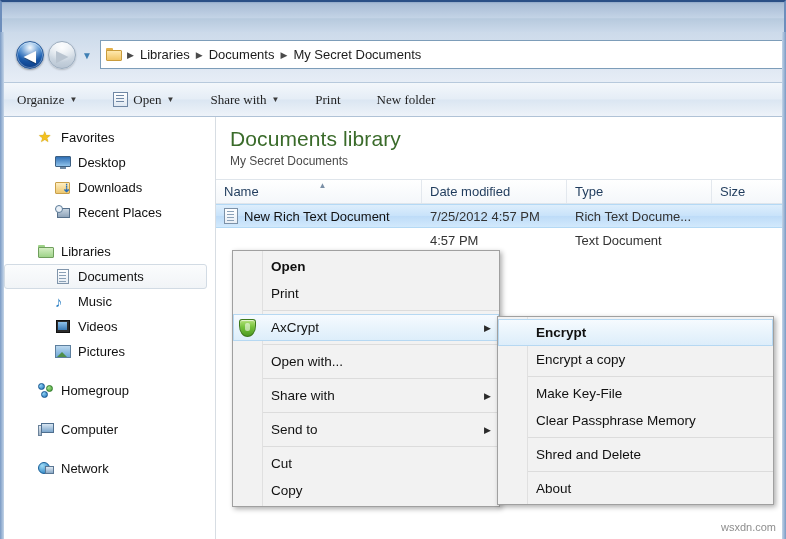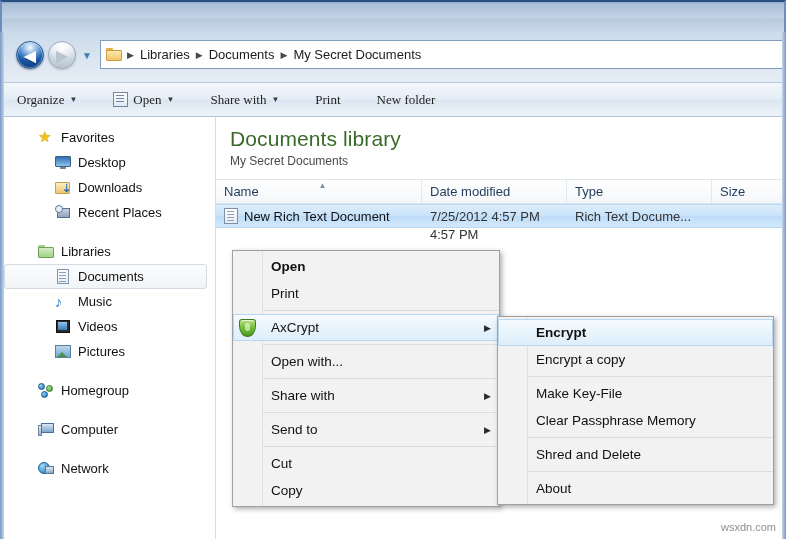--- a/index.html
+++ b/index.html
@@ -278,21 +278,21 @@
   .c-name { width: 206px; }
   .c-date { width: 145px; }
   .c-type { width: 145px; }
   .c-size { flex: 1; border-right: none; }
 
   .row {
     position: absolute; left: 0; width: 100%; height: 24px;
     display: flex; align-items: center; font-size: 13px; cursor: default;
   }
   .row.r1 { top: 87px; }
-  .row.r2 { top: 105px; }
+  .row.r2 { top: 111px; }
   .row.selected {
     background: linear-gradient(to bottom, #ddeefc 0%, #c9e3fa 48%, #bedcf8 52%, #d2e9fc 100%);
     border-top: 1px solid #b4d9f5;
     border-bottom: 1px solid #b4d9f5;
   }
   .cell { padding-left: 8px; overflow: hidden; white-space: nowrap; }
   .cell.n { width: 206px; display: flex; align-items: center; gap: 6px; color: #111; }
   .cell.d { width: 145px; color: #333; }
   .cell.t { width: 145px; color: #333; }
   .cell.s { flex: 1; color: #333; }
@@ -569,20 +569,21 @@
           <span>New Rich Text Document</span>
         </div>
         <div class="cell d">7/25/2012 4:57 PM</div>
         <div class="cell t">Rich Text Docume...</div>
         <div class="cell s"></div>
       </div>
 
       <div class="row r2">
         <div class="cell n"></div>
         <div class="cell d">4:57 PM</div>
+        <div class="cell t">Text Document</div>
         <div class="cell s"></div>
       </div>
     </div>
   </div>
 
   <div class="ctxmenu">
     <div class="ctx-gutter"></div>
 
     <div class="ctx-item bold">
       <span>Open</span>

